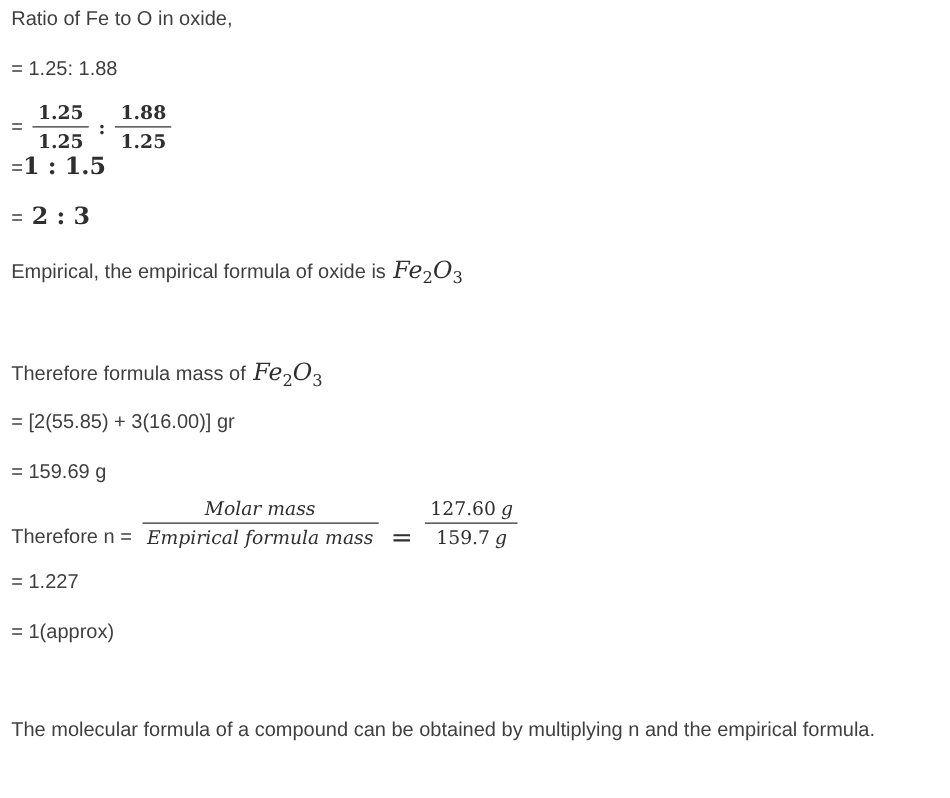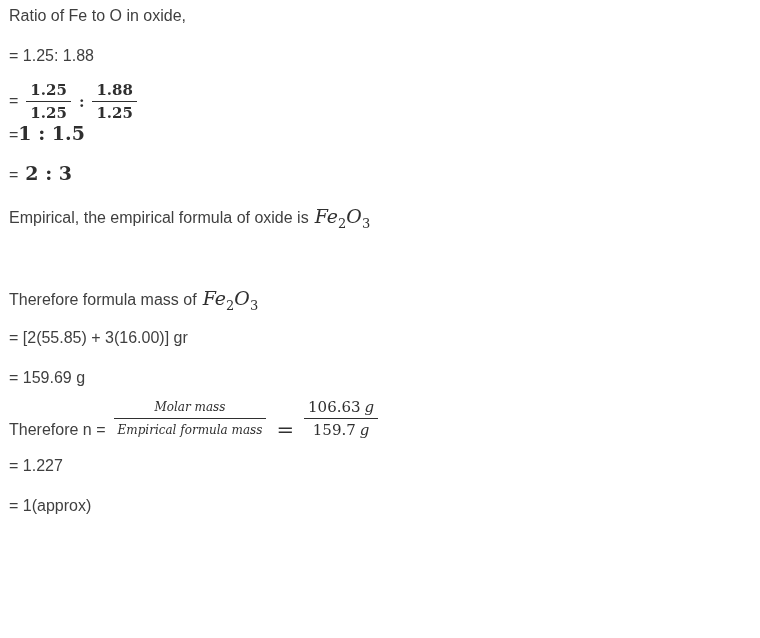--- a/index.html
+++ b/index.html
@@ -49,21 +49,21 @@
   }
   .frac .den {
     display: block;
     padding: 1px 4px 0 4px;
   }
   .frac-sm {
     font-size: 15px;
     font-weight: 600;
   }
   .frac-it {
-    font-size: 12px;
+    font-size: 15px;
     font-style: italic;
   }
   .frac-num {
     font-size: 15px;
   }
   .it {
     font-style: italic;
   }
   .colon-sep {
     display: inline-block;
@@ -138,24 +138,25 @@
   <div class="line sans" style="top:368px">= 159.69 g</div>
 
   <div class="line n-row" style="top:400px">
     <span class="sans" style="margin-right:8px">Therefore n =</span>
     <span class="frac frac-it">
       <span class="num">Molar mass</span>
       <span class="den">Empirical formula mass</span>
     </span>
     <span class="big-eq">=</span>
     <span class="frac frac-num">
-      <span class="num"><span>106.63</span><span class="it unit">g</span></span>
+      <span class="num"><span>127.60</span><span class="it unit">g</span></span>
       <span class="den"><span>159.7</span><span class="it unit">g</span></span>
     </span>
   </div>
 
   <div class="line sans" style="top:456px">= 1.227</div>
 
   <div class="line sans" style="top:496px">= 1(approx)</div>
 
+  <div class="line sans" style="top:575px">The molecular formula of a compound can be obtained by multiplying n and the empirical formula.</div>
 
 
 </div>
 
 </body></html>

